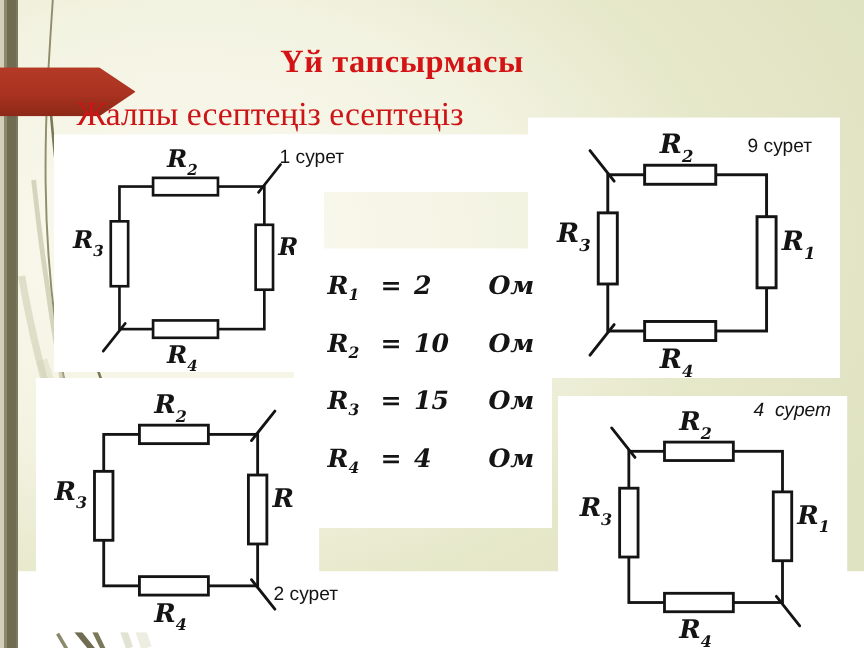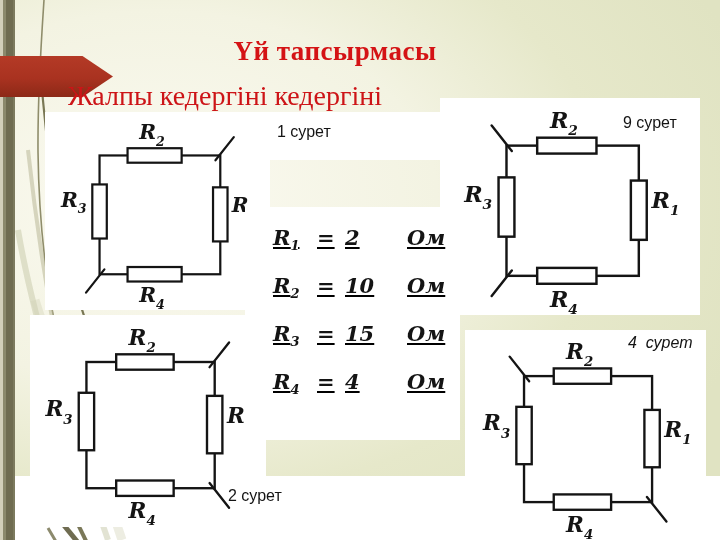--- a/index.html
+++ b/index.html
@@ -13,21 +13,21 @@
   
   .red-arrow{left:0;top:56px;width:113px;height:41px;
     background:linear-gradient(180deg,#b43a26 0%,#a93220 55%,#8c2917 100%);
     clip-path:polygon(0 0,73% 0,100% 50%,73% 100%,0 100%);}
   
   .title{left:150px;top:36px;width:370px;text-align:center;
     font-family:"Liberation Serif",serif;font-weight:bold;font-size:27px;color:#d41315;letter-spacing:.5px;}
   .subtitle{left:55px;top:80px;width:340px;text-align:center;
     font-family:"Liberation Serif",serif;font-size:28px;color:#cd1417;}
   
-  .panel{background:#ffffff;text-decoration:underline;}
+  .panel{background:#ffffff;}
   .caption{font-size:16px;color:#141414;white-space:pre;}
   .circuit-svg{width:100%;height:100%;display:block;}
   .rlabel{font-family:"DejaVu Serif",serif;font-style:italic;font-weight:bold;font-size:21px;fill:#141414;}
   
   .eq-panel{left:245px;top:207px;width:215px;height:233px;padding-top:18px;box-sizing:border-box;}
   .eq-row{display:flex;align-items:baseline;height:48px;padding-left:28px;
     font-family:"DejaVu Serif",serif;font-style:italic;font-weight:bold;color:#141414;font-size:21px;}
   .eq-sym{width:44px;}
   .eq-sym sub{font-size:13px;}
   .eq-op{width:28px;}
@@ -47,21 +47,21 @@
     <path d="M35,300 C60,380 96,460 122,540" fill="none" stroke="#d2d3b6" stroke-width="9" opacity="0.4"></path>
     <path d="M58,518 L80,545" fill="none" stroke="#6f6c51" stroke-width="5"></path>
     <path d="M72,512 L88,545" fill="none" stroke="#7a7858" stroke-width="4"></path>
     <path d="M48,528 L58,545" fill="none" stroke="#8c8a6d" stroke-width="3"></path>
   </svg>
 
   <div class="abs left-stripe"></div>
   <div class="abs red-arrow"></div>
 
   <div class="abs title">Үй тапсырмасы</div>
-  <div class="abs subtitle">Жалпы кедергіні кедергіні</div>
+  <div class="abs subtitle">Жалпы есептеңіз есептеңіз</div>
 
   <div class="abs panel" style="left:225px;top:112px;width:215px;height:48px;"></div>
 
   <div class="abs panel" style="left:45px;top:112px;width:225px;height:198px;">
     <svg class="circuit-svg" viewBox="0 0 230 205">
         <rect x="55" y="45" width="125" height="123" fill="none" stroke="#141414" stroke-width="2.3"></rect>
         <rect x="84" y="37.5" width="56" height="15" fill="#fff" stroke="#141414" stroke-width="2.3"></rect>
         <rect x="84" y="160.5" width="56" height="15" fill="#fff" stroke="#141414" stroke-width="2.3"></rect>
         <rect x="47.5" y="75" width="15" height="56" fill="#fff" stroke="#141414" stroke-width="2.3"></rect>
         <rect x="172.5" y="78" width="15" height="56" fill="#fff" stroke="#141414" stroke-width="2.3"></rect>
@@ -112,21 +112,21 @@
         <rect x="172.5" y="78" width="15" height="56" fill="#fff" stroke="#141414" stroke-width="2.3"></rect>
         <line x1="60" y1="50" x2="41" y2="26" stroke="#141414" stroke-width="2.3" stroke-linecap="round"></line>
         <line x1="175" y1="163" x2="194" y2="187" stroke="#141414" stroke-width="2.3" stroke-linecap="round"></line>
         <text x="96" y="28" class="rlabel">R<tspan dy="7" font-size="13">2</tspan></text>
         <text x="15" y="98" class="rlabel">R<tspan dy="7" font-size="13">3</tspan></text>
         <text x="192" y="104" class="rlabel">R<tspan dy="7" font-size="13">1</tspan></text>
         <text x="96" y="197" class="rlabel">R<tspan dy="7" font-size="13">4</tspan></text>
       </svg>
   </div>
 
-  <div class="abs caption" style="left:233px;top:123px;margin-left:44px;">1 сурет</div>
+  <div class="abs caption" style="left:233px;top:123px;">1 сурет</div>
   <div class="abs caption" style="left:228px;top:459px;margin-top:28px;">2 сурет</div>
   <div class="abs caption" style="left:623px;top:114px;">9 сурет</div>
   <div class="abs caption" style="left:628px;top:334px;font-style:italic;">4  сурет</div>
 
   <div class="abs panel eq-panel">
     <div class="eq-row">
       <span class="eq-sym"><span>R</span><sub>1</sub></span>
       <span class="eq-op">=</span>
       <span class="eq-val">2</span>
       <span class="eq-unit">Ом</span>

